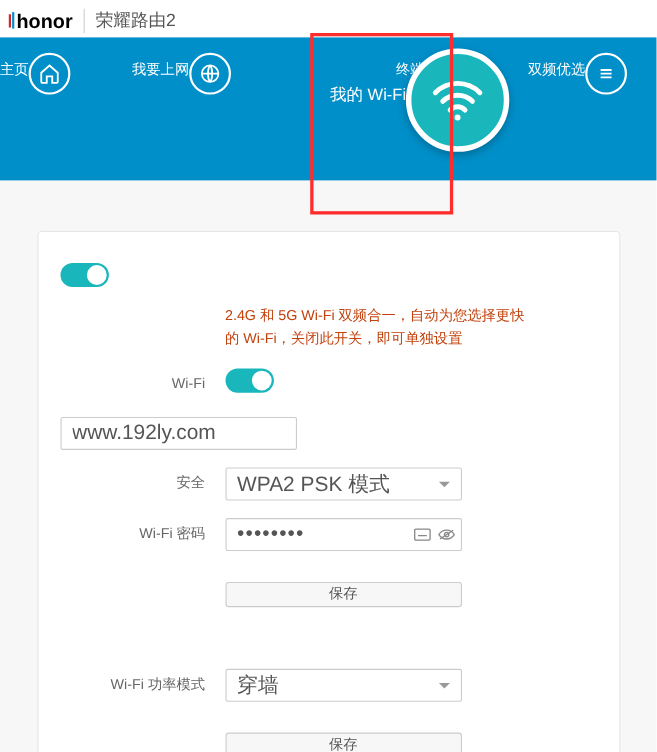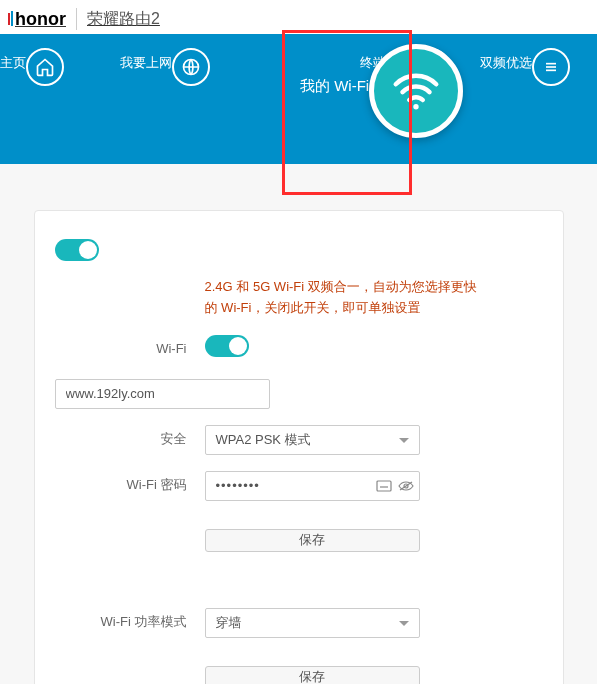--- a/index.html
+++ b/index.html
@@ -9,21 +9,20 @@
       color: #333;
       background: #fff;
       width: 597px;
       overflow: hidden;
     }
     .topbar {
       display: flex;
       align-items: center;
       padding: 8px 12px 4px 8px;
       background: #fff;
-      text-decoration: underline;
     }
     .logo {
       font-weight: 700;
       letter-spacing: 0;
       font-size: 18px;
       color: #000;
       position: relative;
     }
     .logo .bars {
       display: inline-block;
@@ -171,21 +170,21 @@
       font-size: 13px;
       line-height: 1.6;
       max-width: 280px;
     }
     .text-input, .select-box {
       width: 215px;
       height: 30px;
       border: 1px solid #ccc;
       border-radius: 2px;
       padding: 0 10px;
-      font-size: 13px;
+      font-size: 19px;
       color: #555;
       background: #fff;
       font-family: inherit;
     }
     .select-box {
       position: relative;
       display: flex;
       align-items: center;
       cursor: pointer;
     }

